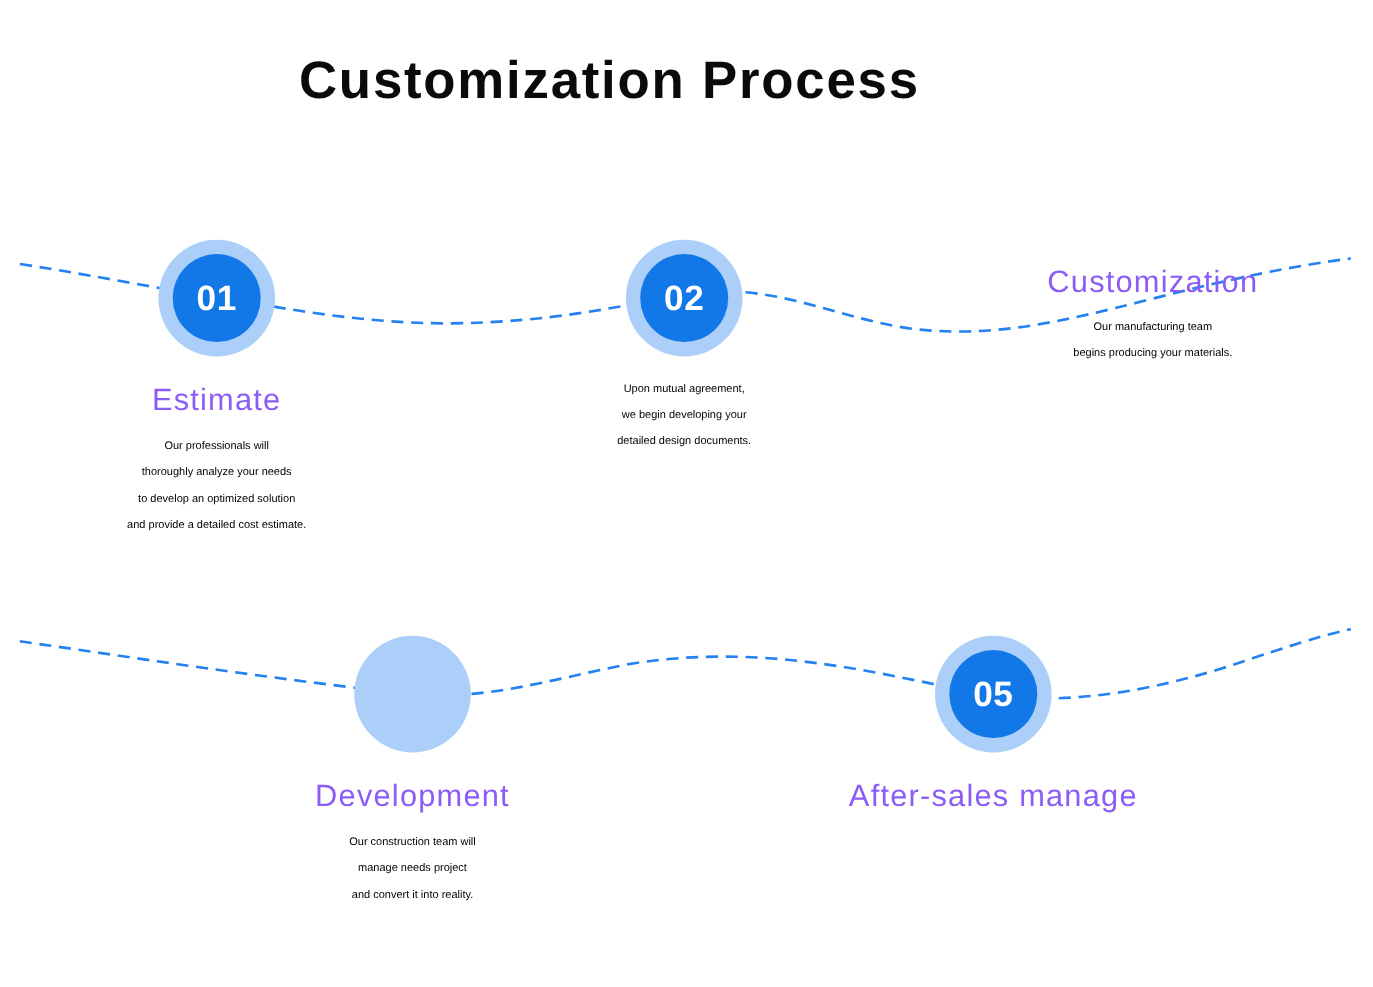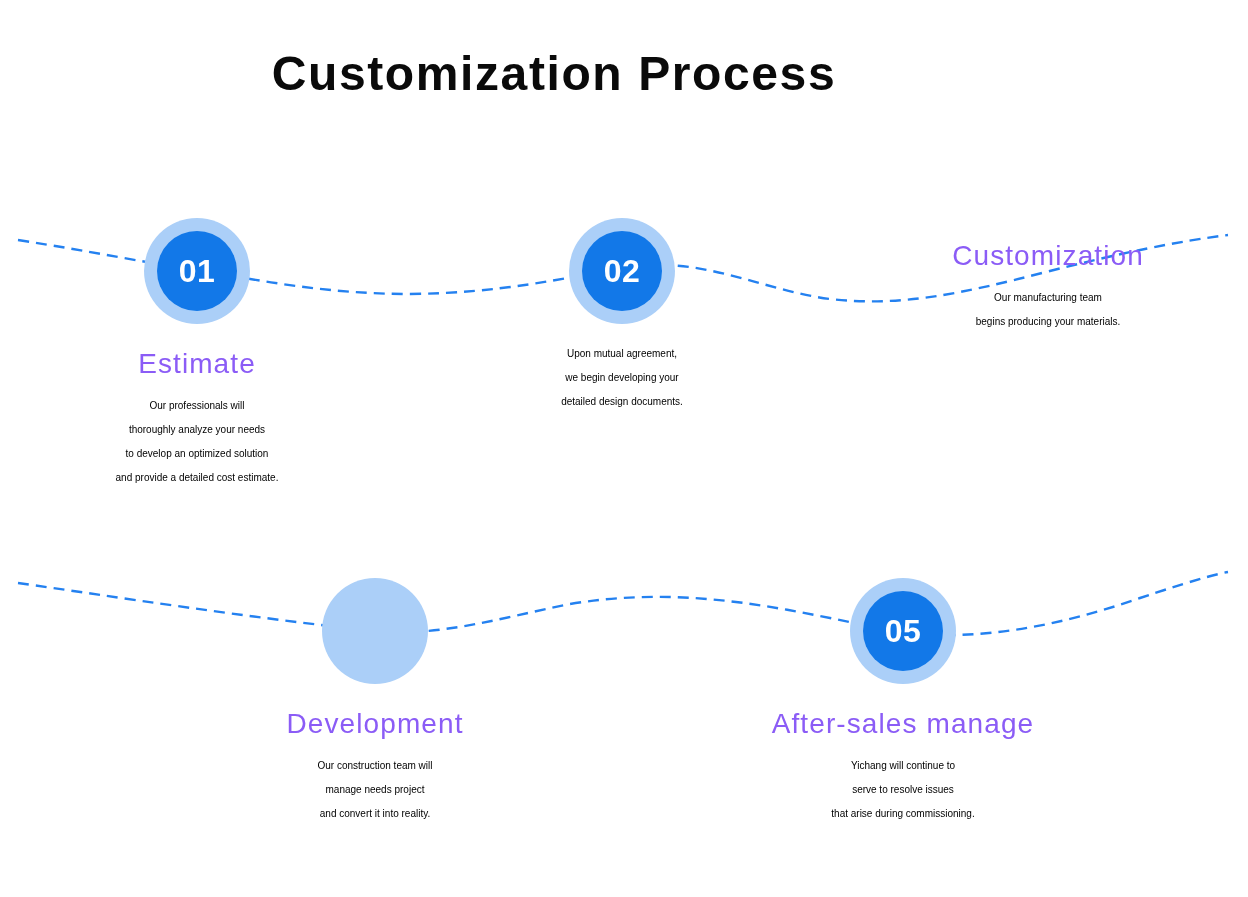--- a/index.html
+++ b/index.html
@@ -182,16 +182,13 @@
 </div>
 
 <div class="step step-05">
   <div class="step-circle-wrap">
     <div class="ring"></div>
     <div class="disc">
       <span class="step-number">05</span>
     </div>
   </div>
   <div class="step-title">After-sales manage</div>
-  <div class="step-desc">Yichang will continue to
-serve to resolve issues
-that arise during commissioning.</div>
 </div>
 
 </body></html>

